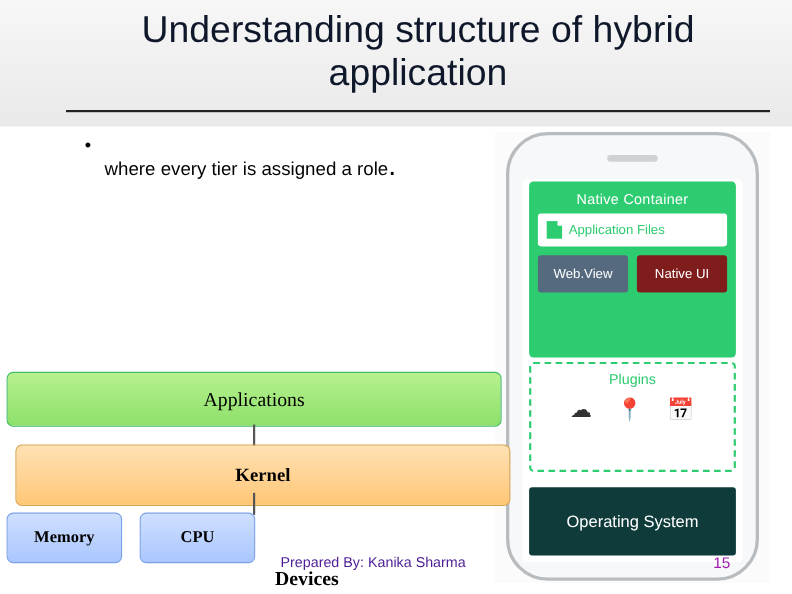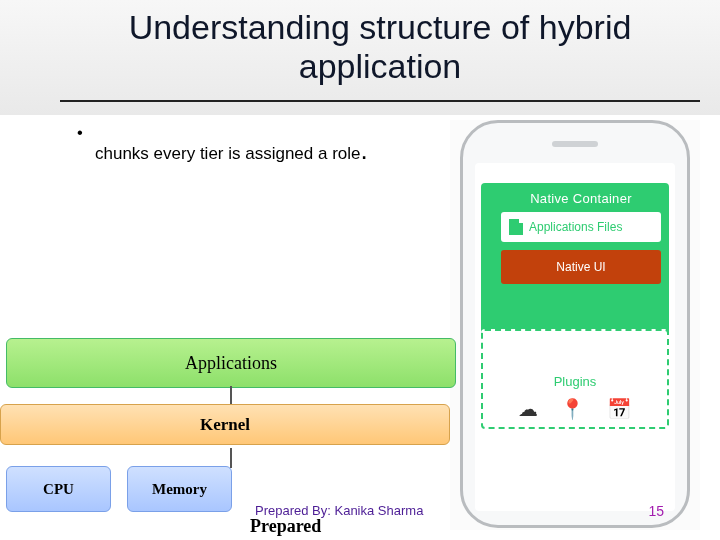--- a/index.html
+++ b/index.html
@@ -38,66 +38,66 @@
   }
   .phone-speaker {
     position: absolute; top: 18px; left: 50%; transform: translateX(-50%);
     width: 46px; height: 6px; background: #cfd2d5; border-radius: 3px;
   }
   .phone-screen {
     position: absolute; top: 40px; left: 12px; right: 12px; bottom: 14px;
     background: #fff; border-radius: 4px;
   }
   .native-container {
-    position: absolute; top: 20px; left: 6px; right: 6px; height: 160px;
-    background: #2ecc71; border-radius: 4px; padding: 8px 8px 8px 20px;
+    position: absolute; top: 2px; left: 6px; right: 6px; height: 160px;
+    background: #2ecc71; border-radius: 4px; padding: 8px 8px 8px 8px;
     color: #fff;
   }
   .nc-title { font-size: 13px; text-align: center; margin-bottom: 6px; font-weight: 400; letter-spacing: .3px; }
   .app-files {
     background: #fff; color: #2ecc71; border-radius: 3px; height: 30px;
     display: flex; align-items: center; gap: 6px; padding: 0 8px; font-size: 12px;
     margin-bottom: 8px;
   }
   .doc-icon { width: 14px; height: 16px; background: #2ecc71; position: relative; }
   .doc-icon::after { content:""; position:absolute; right:-1px; top:-1px; width:0;height:0;
     border-left:5px solid #fff; border-top:5px solid #fff; }
   .row2 { display:flex; gap:8px; }
   .webview, .nativeui {
     flex:1 1 0; height: 34px; border-radius:3px; color:#fff;
     display:flex; align-items:center; justify-content:center; font-size:12px;
   }
   .webview  { background:#556a7f; }
-  .nativeui { background:#c2410c; }
+  .nativeui { background:#7f1d1d; }
 
   .plugins {
     position: absolute; top: 166px; left: 6px; right: 6px; height: 100px;
     background: #fff; border: 2px dashed #2ecc71; border-radius: 4px;
     color: #2ecc71; text-align:center; padding-top: 6px;
   }
-  .plugins-title { font-size: 13px; margin-bottom: 8px; margin-top: 37px; }
+  .plugins-title { font-size: 13px; margin-bottom: 8px; }
   .plugins-icons { display:flex; justify-content:center; gap:22px; font-size:20px; }
   .plugins-icons span { color:#333; }
 
   .os-box {
     position:absolute; left:6px; right:6px; bottom:6px; height:62px;
     background:#0f3b3a; color:#fff; display:flex; align-items:center; justify-content:center;
     font-size:15px; border-radius:3px;
   }
 
   
   .apps-box {
     position:absolute; left:6px; top:338px; width:450px; height:50px;
     background:linear-gradient(#b7f18f,#8de06a);
     border:1px solid #4b6; border-radius:6px;
     display:flex; align-items:center; justify-content:center;
     font-family: Georgia, "Times New Roman", serif; font-weight:400; font-size:18px;
   }
   .kernel-box {
-    position:absolute; left:0; top:404px; width:450px; height:41px;
+    position:absolute; left:14px; top:404px; width:450px; height:56px;
     background:linear-gradient(#ffe1b3,#ffc777);
     border:1px solid #d7a24c; border-radius:6px;
     display:flex; align-items:center; justify-content:center;
     font-family: Georgia, serif; font-weight:700; font-size:17px;
   }
   .dev-row { position:absolute; left:6px; top:466px; width:450px; height:60px; display:flex; gap:16px; }
   .dev {
     flex:0 0 105px; height:46px;
     background:linear-gradient(#cfe0ff,#a9c6ff);
     border:1px solid #7aa0e8; border-radius:6px;
@@ -122,57 +122,59 @@
 </head>
 <body>
 
 <div class="top-band"></div>
 <div class="title">Understanding structure of hybrid application</div>
 <div class="title-underline"></div>
 
 <div class="bullet-block">
   <span class="dot">•</span>
   <div class="bullet-part2">
-    <span>chunks every tier is assigned a role</span><span class="period">.</span>
+    <span>where every tier is assigned a role</span><span class="period">.</span>
   </div>
 </div>
 
 <div class="phone-wrap">
   <div class="phone-outer">
     <div class="phone-speaker"></div>
     <div class="phone-screen">
 
       <div class="native-container">
         <div class="nc-title">Native Container</div>
         <div class="app-files">
           <span class="doc-icon"></span>
-          <span>Applications Files</span>
+          <span>Application Files</span>
         </div>
         <div class="row2">
+          <div class="webview">Web.View</div>
           <div class="nativeui">Native UI</div>
         </div>
       </div>
 
       <div class="plugins">
         <div class="plugins-title">Plugins</div>
         <div class="plugins-icons">
           <span>☁</span>
           <span>📍</span>
           <span>📅</span>
         </div>
       </div>
 
+      <div class="os-box">Operating System</div>
     </div>
   </div>
 </div>
 
 <div class="apps-box">Applications</div>
 <div class="connector1"></div>
 <div class="kernel-box">Kernel</div>
 <div class="connector2"></div>
 <div class="dev-row">
+  <div class="dev">Memory</div>
   <div class="dev">CPU</div>
-  <div class="dev">Memory</div>
 </div>
-<div class="devices-label">Prepared</div>
+<div class="devices-label">Devices</div>
 
 <div class="footer-prep">Prepared By: Kanika Sharma</div>
 <div class="slide-num">15</div>
 
 </body></html>

